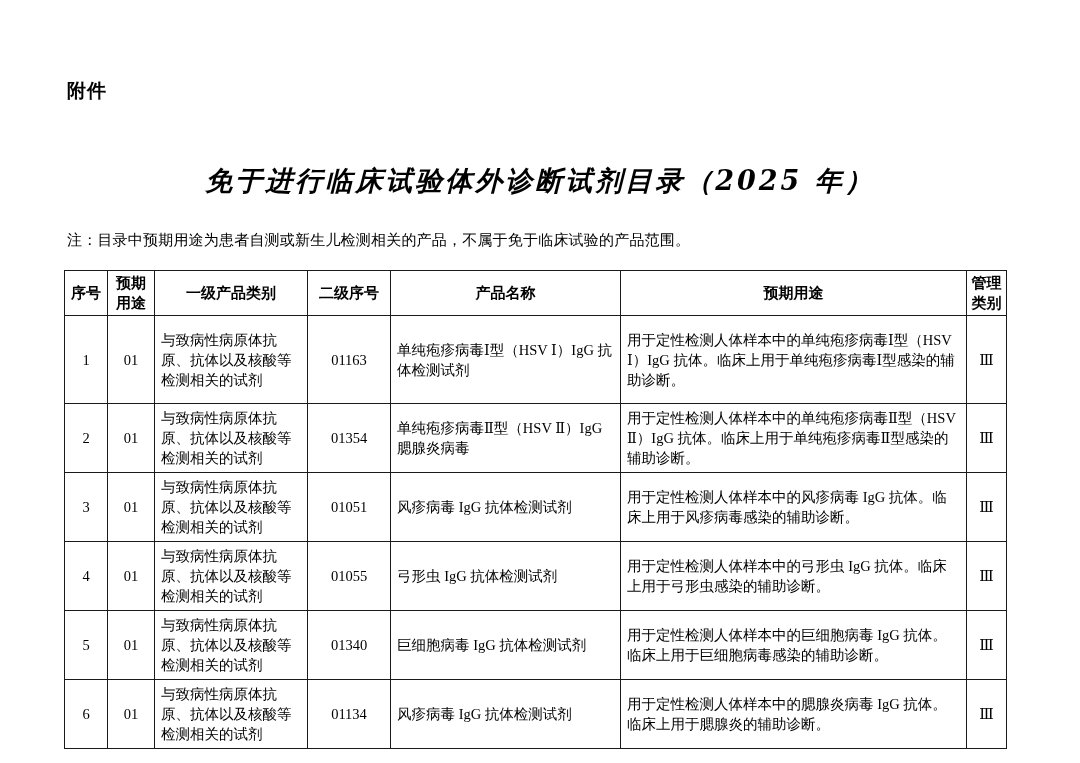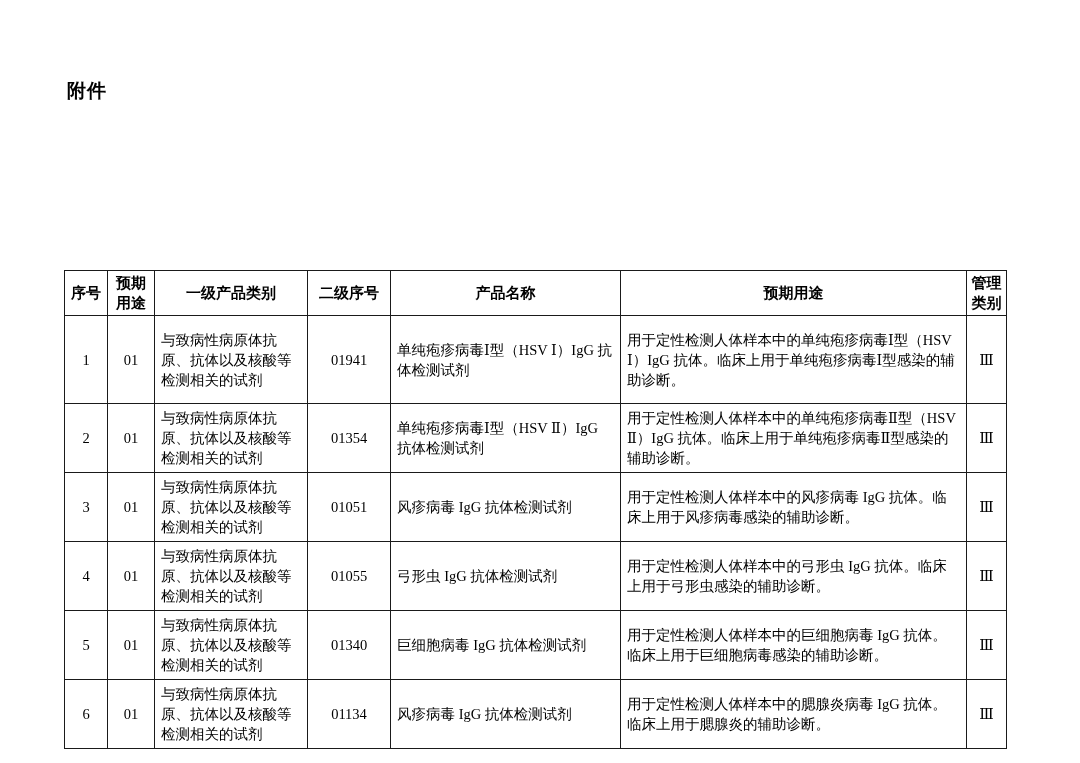--- a/index.html
+++ b/index.html
@@ -78,21 +78,23 @@
   tbody tr:first-child td { height: 88px; }
   td[data-name="cell-mgmt-class"] { font-size: 15px; }
 </style>
 </head>
 <body>
 
 <div class="page" data-name="document-page">
 
   <div class="attachment" data-name="attachment-label">附件</div>
 
+  <div class="doc-title" data-name="page-title">免于进行临床试验体外诊断试剂目录（2025 年）</div>
 
+  <div class="note" data-name="note-text">注：目录中预期用途为患者自测或新生儿检测相关的产品，不属于免于临床试验的产品范围。</div>
 
   <table class="catalog" data-name="catalog-table">
     <colgroup>
       <col style="width:43px">
       <col style="width:47px">
       <col style="width:153px">
       <col style="width:83px">
       <col style="width:230px">
       <col style="width:346px">
       <col style="width:40px">
@@ -106,31 +108,31 @@
         <th data-name="header-product">产品名称</th>
         <th data-name="header-usage">预期用途</th>
         <th data-name="header-mgmt-class">管理类别</th>
       </tr>
     </thead>
     <tbody data-name="table-body">
         <tr data-name="table-row">
           <td class="c" data-name="cell-seq">1</td>
           <td class="c" data-name="cell-level1-no">01</td>
           <td class="l" data-name="cell-category">与致病性病原体抗原、抗体以及核酸等检测相关的试剂</td>
-          <td class="c" data-name="cell-level2-no">01941</td>
+          <td class="c" data-name="cell-level2-no">01163</td>
           <td class="l" data-name="cell-product">单纯疱疹病毒Ⅰ型（HSV Ⅰ）IgG 抗体检测试剂</td>
           <td class="l" data-name="cell-usage">用于定性检测人体样本中的单纯疱疹病毒Ⅰ型（HSV Ⅰ）IgG 抗体。临床上用于单纯疱疹病毒Ⅰ型感染的辅助诊断。</td>
           <td class="c" data-name="cell-mgmt-class">Ⅲ</td>
         </tr>
         <tr data-name="table-row">
           <td class="c" data-name="cell-seq">2</td>
           <td class="c" data-name="cell-level1-no">01</td>
           <td class="l" data-name="cell-category">与致病性病原体抗原、抗体以及核酸等检测相关的试剂</td>
           <td class="c" data-name="cell-level2-no">01354</td>
-          <td class="l" data-name="cell-product">单纯疱疹病毒Ⅰ型（HSV Ⅱ）IgG 抗体检测试剂</td>
+          <td class="l" data-name="cell-product">单纯疱疹病毒Ⅱ型（HSV Ⅱ）IgG 腮腺炎病毒</td>
           <td class="l" data-name="cell-usage">用于定性检测人体样本中的单纯疱疹病毒Ⅱ型（HSV Ⅱ）IgG 抗体。临床上用于单纯疱疹病毒Ⅱ型感染的辅助诊断。</td>
           <td class="c" data-name="cell-mgmt-class">Ⅲ</td>
         </tr>
         <tr data-name="table-row">
           <td class="c" data-name="cell-seq">3</td>
           <td class="c" data-name="cell-level1-no">01</td>
           <td class="l" data-name="cell-category">与致病性病原体抗原、抗体以及核酸等检测相关的试剂</td>
           <td class="c" data-name="cell-level2-no">01051</td>
           <td class="l" data-name="cell-product">风疹病毒 IgG 抗体检测试剂</td>
           <td class="l" data-name="cell-usage">用于定性检测人体样本中的风疹病毒 IgG 抗体。临床上用于风疹病毒感染的辅助诊断。</td>

